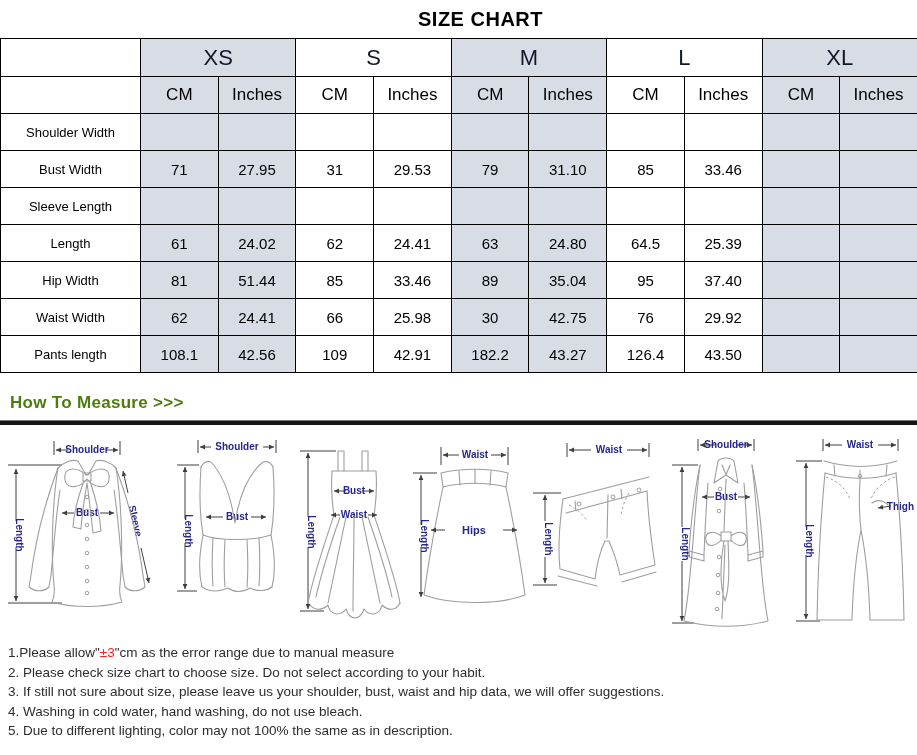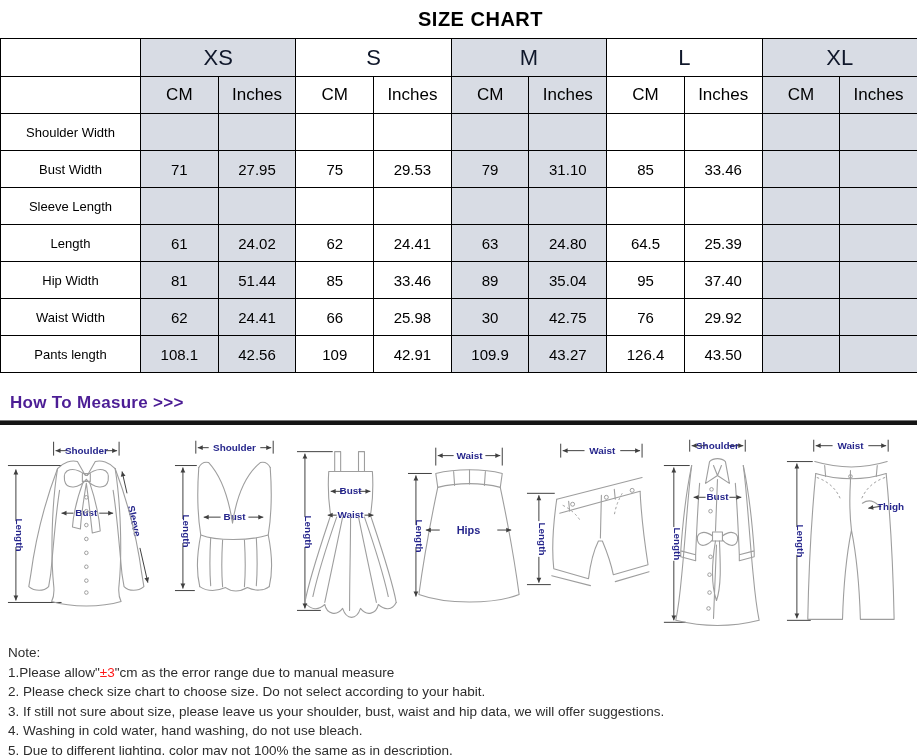--- a/index.html
+++ b/index.html
@@ -10,24 +10,24 @@
   table.size{width:917px;border-collapse:collapse;table-layout:fixed;}
   table.size th,table.size td{border:1px solid #000;text-align:center;vertical-align:middle;padding:0;font-weight:normal;background:#fff;}
   col.lbl{width:140px;}
   col.c{width:77.7px;}
   th.size-h{height:37px;font-size:22px;font-weight:bold;color:#0f172a;}
   th.unit-h{height:36px;font-size:17px;font-weight:bold;}
   th.row-label{height:36px;font-size:13px;font-weight:normal;}
   td.val{height:36px;font-size:15px;}
   .shaded{background:#d8dce4 !important;}
 
-  .measure-heading{margin:20px 0 7px 10px;font-size:17px;font-weight:bold;color:#4c1d95;letter-spacing:.3px;}
+  .measure-heading{margin:20px 0 7px 10px;font-size:17px;font-weight:bold;color:#4d7c0f;letter-spacing:.3px;}
   .rule{height:4px;background:#151515;border-top:1px solid #777;}
 
-  .diagrams{display:flex;justify-content:space-between;align-items:flex-start;padding:10px 12px 0 2px;height:202px;}
+  .diagrams{display:flex;justify-content:space-between;align-items:flex-start;padding:10px 2px 0 2px;height:202px;}
   svg .o{fill:none;stroke:#9e9e9e;stroke-width:1.1;stroke-linecap:round;stroke-linejoin:round;}
   svg .od{fill:none;stroke:#9e9e9e;stroke-width:1;stroke-dasharray:2.5,2.5;}
   svg .m{stroke:#3f3f3f;stroke-width:1;fill:none;}
   svg .lab{fill:#26268c;font-weight:bold;font-size:10px;font-family:"Liberation Sans","DejaVu Sans",sans-serif;}
   svg .lab2{font-size:11px;}
   svg circle.btn{fill:none;stroke:#9e9e9e;stroke-width:1;}
 
   .notes{margin:6px 0 0 8px;font-size:13.5px;line-height:19.5px;color:#2d2d2d;}
   .notes .red{color:#ff1a1a;}
 </style>
@@ -84,21 +84,21 @@
         <td class="val shaded"></td>
         <td class="val"></td>
         <td class="val"></td>
         <td class="val shaded"></td>
         <td class="val shaded"></td>
       </tr>
       <tr>
         <th class="row-label">Bust Width</th>
         <td class="val shaded">71</td>
         <td class="val shaded">27.95</td>
-        <td class="val">75</td>
+        <td class="val">31</td>
         <td class="val">29.53</td>
         <td class="val shaded">79</td>
         <td class="val shaded">31.10</td>
         <td class="val">85</td>
         <td class="val">33.46</td>
         <td class="val shaded"></td>
         <td class="val shaded"></td>
       </tr>
       <tr>
         <th class="row-label">Sleeve Length</th>
@@ -151,21 +151,21 @@
         <td class="val">29.92</td>
         <td class="val shaded"></td>
         <td class="val shaded"></td>
       </tr>
       <tr>
         <th class="row-label">Pants length</th>
         <td class="val shaded">108.1</td>
         <td class="val shaded">42.56</td>
         <td class="val">109</td>
         <td class="val">42.91</td>
-        <td class="val shaded">109.9</td>
+        <td class="val shaded">182.2</td>
         <td class="val shaded">43.27</td>
         <td class="val">126.4</td>
         <td class="val">43.50</td>
         <td class="val shaded"></td>
         <td class="val shaded"></td>
       </tr>
     </tbody>
   </table>
 
 <div class="measure-heading">How To Measure &gt;&gt;&gt;</div>
@@ -352,19 +352,18 @@
     <circle class="btn" cx="70" cy="41" r="1.8"></circle>
   <polygon points="35,10 40,7.6 40,12.4" fill="#3f3f3f"></polygon>
       <polygon points="106,10 101,12.4 101,7.6" fill="#3f3f3f"></polygon>
       <polygon points="16,28 18.4,33 13.6,33" fill="#3f3f3f"></polygon>
       <polygon points="16,184 13.6,179 18.4,179" fill="#3f3f3f"></polygon>
       <polygon points="88,73 92.57692124604363,69.86762200436881 93.30679573046255,74.61180615309176" fill="#3f3f3f"></polygon>
     </svg>
 </div>
 
 <div class="notes">
-  <div>Note:</div>
   <div><span>1.Please allow"</span><span class="red">±3</span><span>"cm as the error range due to manual measure</span></div>
   <div>2. Please check size chart to choose size. Do not select according to your habit.</div>
   <div>3. If still not sure about size, please leave us your shoulder, bust, waist and hip data, we will offer suggestions.</div>
   <div>4. Washing in cold water, hand washing, do not use bleach.</div>
   <div>5. Due to different lighting, color may not 100% the same as in description.</div>
 </div>
 
 </body></html>

